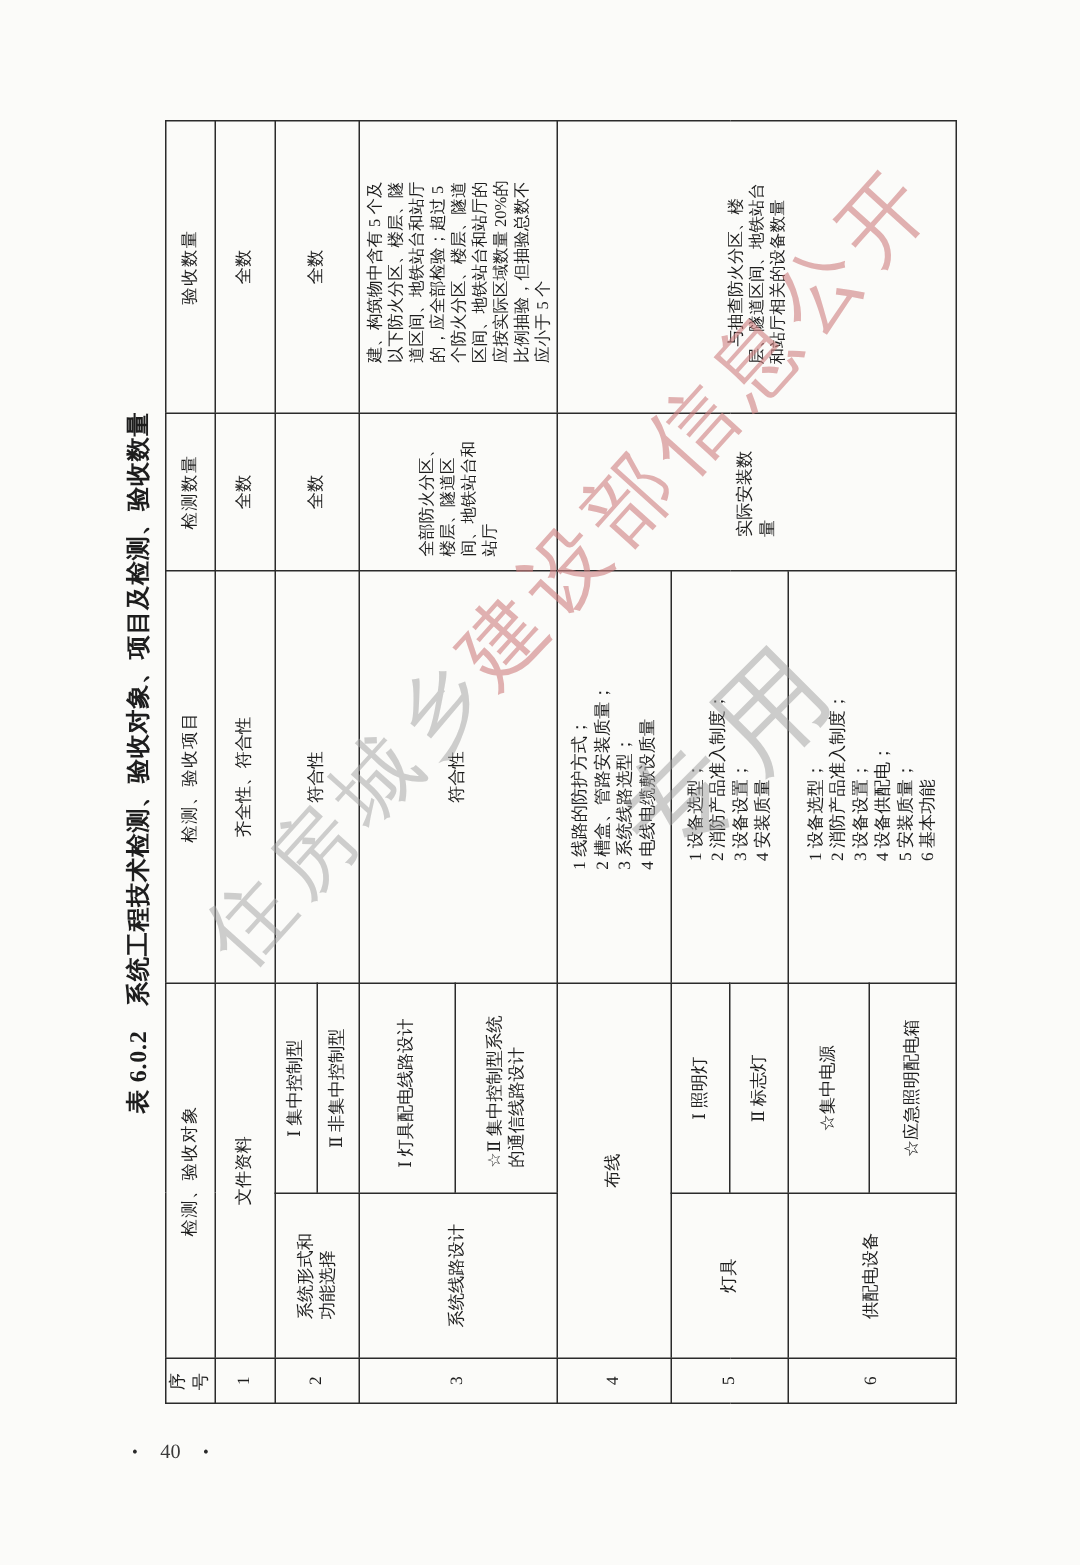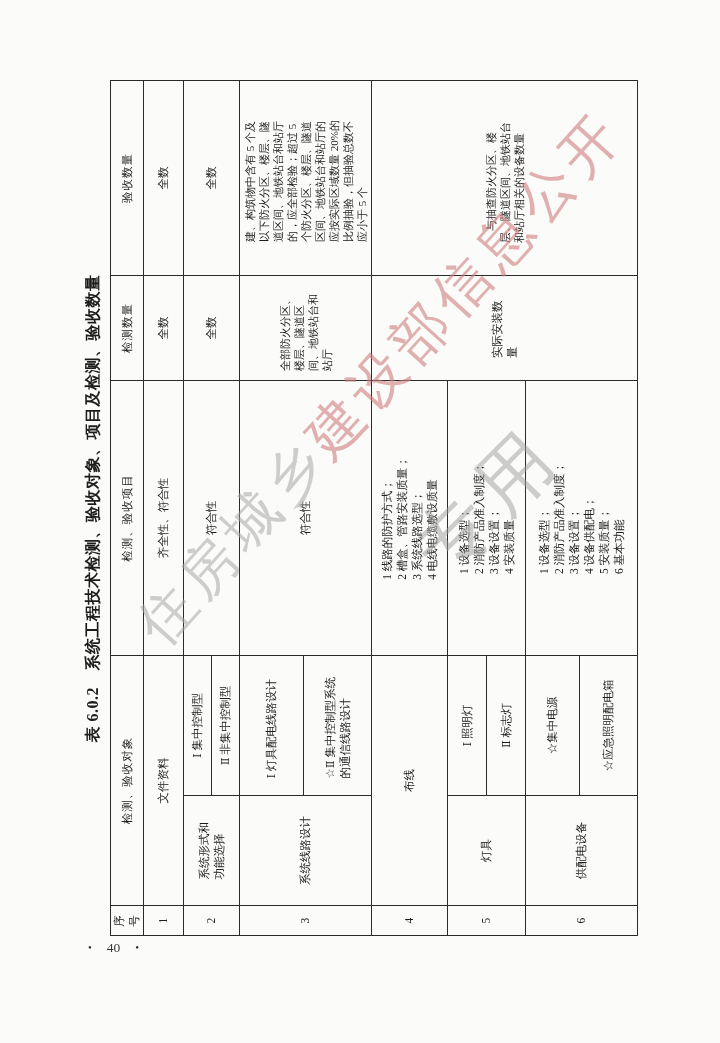--- a/index.html
+++ b/index.html
@@ -51,21 +51,21 @@
   }
   .wm-gray-seg{color:rgba(168,168,168,0.55);}
   .wm-pink-seg{color:rgba(206,126,126,0.60);}
   .wm-stamp{
     left:377px;top:452px;width:222px;height:96px;line-height:96px;
     text-align:center;font-size:74px;letter-spacing:12px;
     transform:rotate(-45deg);transform-origin:50% 50%;
     color:rgba(158,158,158,0.50);
   }
   .footer{
-    position:absolute;left:88px;top:940px;font-size:13.5px;color:#2a2a2a;
+    position:absolute;left:88px;top:960px;font-size:13.5px;color:#2a2a2a;
     letter-spacing:0;
     font-family:Liberation Serif, serif;
   }
   .footer .dot{font-size:11px;vertical-align:1px;}
   .footer .pg{margin:0 15px;color:#3a3a3a;}
 </style>
 </head>
 <body>
 
 <div class="page">

